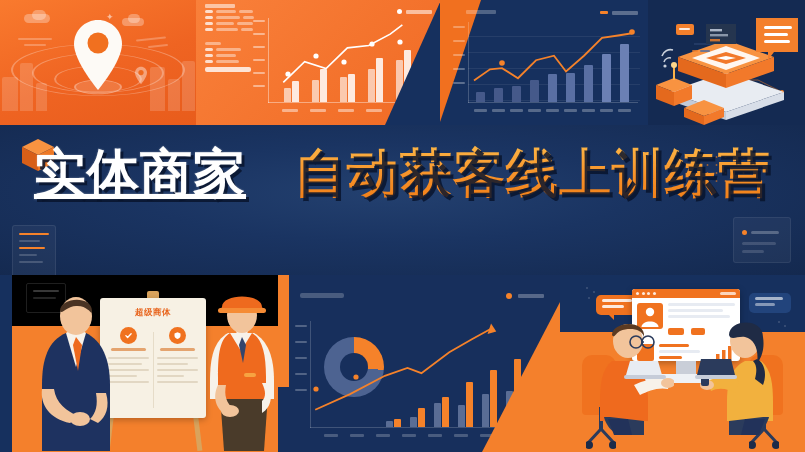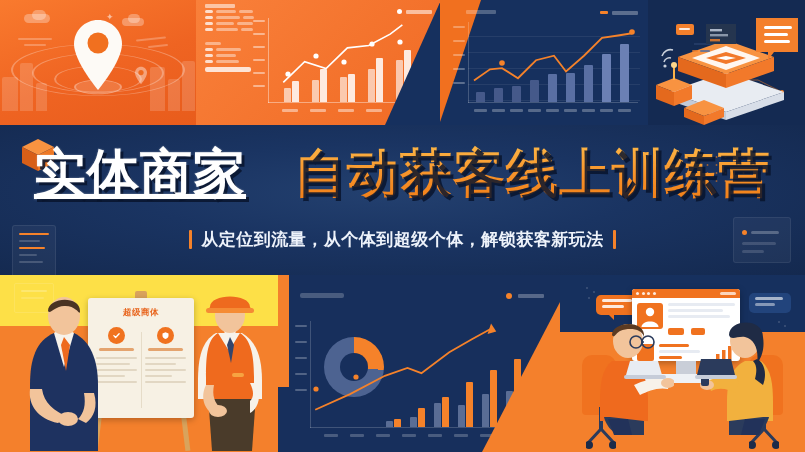--- a/index.html
+++ b/index.html
@@ -89,21 +89,21 @@
     display:flex; align-items:center; justify-content:center; gap:9px; }
   .sub-bar { width:3px; height:19px; background:#f5822a; border-radius:1px; display:inline-block; }
   .subtitle { color:#eef3fb; font-size:17px; letter-spacing:.5px; font-weight:bold;
     font-family:"DejaVu Sans","Liberation Sans",sans-serif; }
 
   
   .bottom-strip { position:absolute; left:0; top:275px; width:805px; height:177px; }
   .bpanel { position:absolute; top:0; height:177px; overflow:hidden; }
 
   
-  .b-people { left:0; width:278px; background:#fde047; }
+  .b-people { left:12px; width:278px; background:#000000; }
   .b-people .floor { position:absolute; left:0; right:0; bottom:0; height:126px; background:#f4802c; }
   .b-people .wallcard { position:absolute; left:14px; top:8px; width:40px; height:30px;
     border:1px solid rgba(255,255,255,.12); border-radius:2px; }
   .easel { position:absolute; left:88px; top:16px; width:106px; }
   .board { width:106px; height:120px; background:#f7f1e4; border-radius:3px;
     box-shadow:0 2px 6px rgba(0,0,0,.25); padding:9px 8px; position:relative; }
   .board-title { text-align:center; color:#e8641c; font-size:8.5px; font-weight:bold;
     font-family:"DejaVu Sans","Liberation Sans",sans-serif; letter-spacing:.5px; }
   .board-cols { display:flex; gap:8px; margin-top:8px; }
   .board-col { flex:1; }
@@ -411,25 +411,20 @@
       <div style="position:absolute;left:8px;top:12px;width:5px;height:5px;border-radius:50%;background:#f5822a;"></div>
       <div style="position:absolute;left:17px;top:13px;width:28px;height:3px;border-radius:2px;background:rgba(255,255,255,.25);"></div>
       <div style="position:absolute;left:8px;top:24px;width:34px;height:3px;border-radius:2px;background:rgba(255,255,255,.15);"></div>
       <div style="position:absolute;left:8px;top:32px;width:22px;height:3px;border-radius:2px;background:rgba(255,255,255,.15);"></div>
     </div>
 
     <div class="title-wrap">
       <h1 class="main-title"><span class="t-white">实体商家</span><span class="t-orange">自动获客线上训练营</span></h1>
     </div>
 
-    <div class="subtitle-row">
-      <span class="sub-bar"></span>
-      <span class="subtitle">从定位到流量，从个体到超级个体，解锁获客新玩法</span>
-      <span class="sub-bar"></span>
-    </div>
   </div>
 
   <div class="bottom-strip">
 
     <div class="bpanel b-people">
       <div class="floor"></div>
       <div class="wallcard">
         <div style="height:2px;background:rgba(255,255,255,.22);margin:6px 6px 5px;border-radius:2px;"></div>
         <div style="height:2px;background:rgba(255,255,255,.14);margin:0 6px 5px;width:60%;border-radius:2px;"></div>
       </div>

